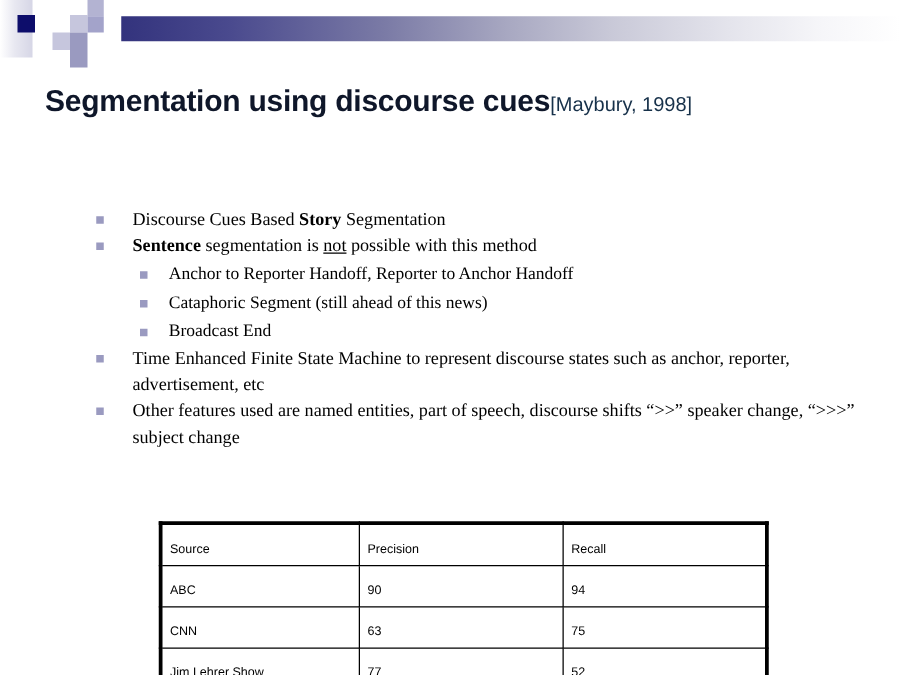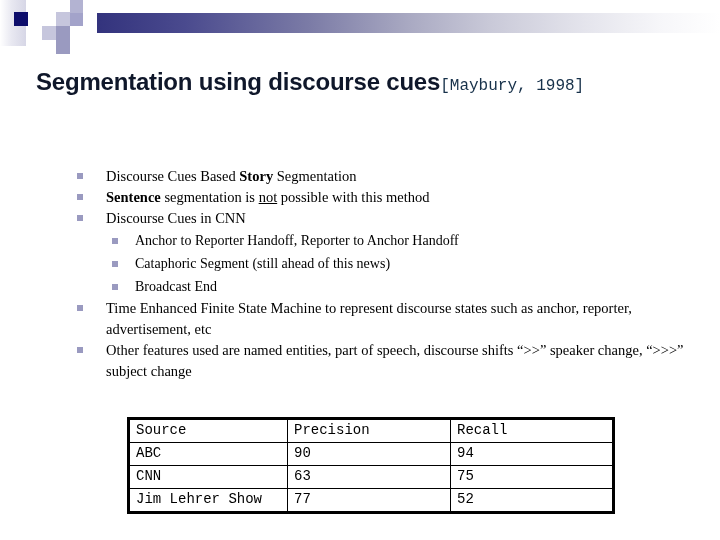--- a/index.html
+++ b/index.html
@@ -51,21 +51,21 @@
   }
   #title-main {
     font-family: "Liberation Sans", "DejaVu Sans", sans-serif;
     font-weight: bold;
     font-size: 24px;
     color: #0f172a;
     letter-spacing: -0.2px;
     line-height: 36px;
   }
   #title-cite {
-    font-family: Liberation Mono, monospace;
+    font-family: Liberation Sans, sans-serif;
     font-size: 16px;
     font-weight: normal;
     color: #17314a;
     line-height: 30px;
   }
 
   
   #body-list {
     position: absolute;
     left: 0;
@@ -115,26 +115,26 @@
     left: 127px;
     top: 417px;
     width: 485px;
     border-collapse: collapse;
     border: 3px solid #000000;
     background: #ffffff;
     table-layout: fixed;
   }
   #results-table td {
     border: 1px solid #000000;
-    font-size: 14px;
+    font-size: 10px;
     color: #000000;
-    padding: 0 6px 3px 6px;
+    padding: 10px 6px 3px 6px;
     height: 19px;
     vertical-align: middle;
-    font-family: Liberation Mono, monospace;
+    font-family: Liberation Sans, sans-serif;
   }
   #results-table col.c1 { width: 159px; }
   #results-table col.c2 { width: 163px; }
   #results-table col.c3 { width: 163px; }
 </style>
 </head>
 <body>
 
 <div id="header-band">
   <div id="left-fade"></div>
@@ -150,21 +150,20 @@
   <div id="grad-bar"></div>
 </div>
 
 <div id="title-block">
   <span id="title-main">Segmentation using discourse cues</span><span id="title-cite">[Maybury, 1998]</span>
 </div>
 
 <div id="body-list">
     <div class="lvl1"><span class="bullet"></span><span><span>Discourse Cues Based </span><span class="b">Story</span><span> Segmentation</span></span></div>
     <div class="lvl1"><span class="bullet"></span><span><span class="b">Sentence</span><span> segmentation is </span><span class="u">not</span><span> possible with this method</span></span></div>
-    <div class="lvl1"><span class="bullet"></span><span><span>Discourse Cues in CNN</span></span></div>
     <div class="lvl2"><span class="bullet"></span><span><span>Anchor to Reporter Handoff, Reporter to Anchor Handoff</span></span></div>
     <div class="lvl2"><span class="bullet"></span><span><span>Cataphoric Segment (still ahead of this news)</span></span></div>
     <div class="lvl2"><span class="bullet"></span><span><span>Broadcast End</span></span></div>
     <div class="lvl1"><span class="bullet"></span><span><span>Time Enhanced Finite State Machine to represent discourse states such as anchor, reporter, advertisement, etc</span></span></div>
     <div class="lvl1"><span class="bullet"></span><span><span>Other features used are named entities, part of speech, discourse shifts “&gt;&gt;” speaker change, “&gt;&gt;&gt;” subject change</span></span></div>
   </div>
 
 <table id="results-table">
   <colgroup>
       <col class="c1">

